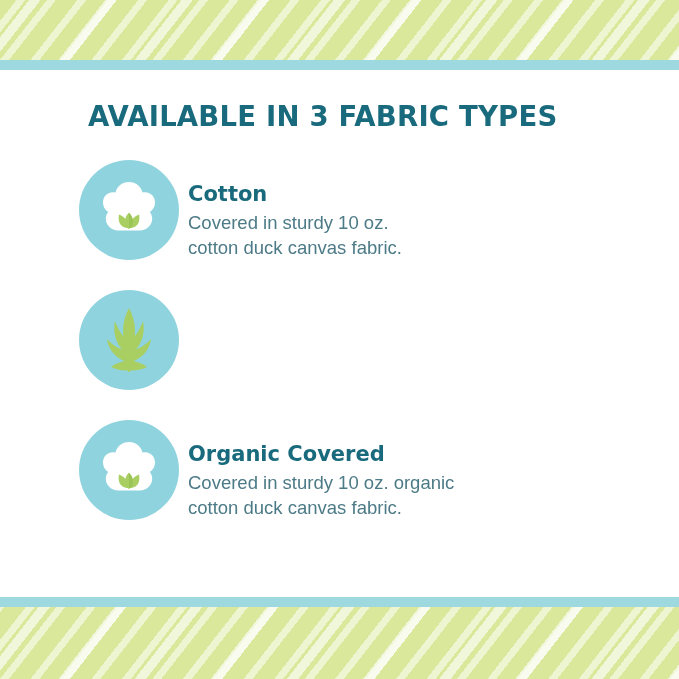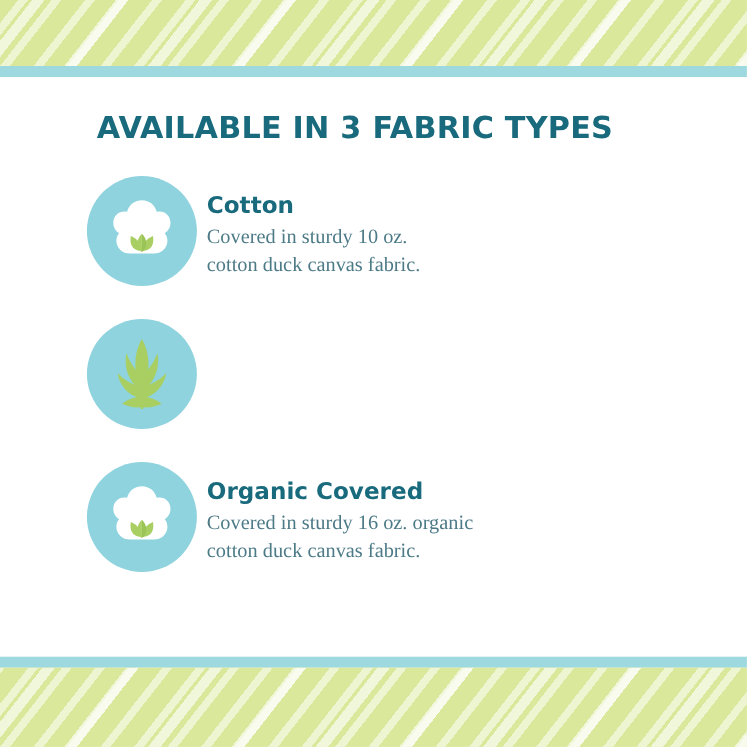--- a/index.html
+++ b/index.html
@@ -91,21 +91,21 @@
 
   .items {
     position: absolute;
     left: 70px;
     top: 88px;
     width: 560px;
   }
 
   .item {
     display: flex;
-    align-items: center;
+    align-items: flex-end;
     margin-bottom: 28px;
   }
   .item .icon-wrap {
     flex: 0 0 118px;
     display: flex;
     justify-content: center;
     padding-top: 2px;
   }
   .circle {
     width: 100px;
@@ -123,21 +123,21 @@
   }
   .item-title {
     font-family: "DejaVu Sans", sans-serif;
     font-weight: bold;
     font-size: 21px;
     color: #186a7c;
     line-height: 1.15;
     margin-bottom: 5px;
   }
   .item-desc {
-    font-family: Liberation Serif, serif;
+    font-family: Liberation Sans, sans-serif;
     font-size: 18.5px;
     color: #4c7a86;
     line-height: 1.32;
     max-width: 400px;
     white-space: pre-line;
   }
 
   .item.hemp .item-desc { max-width: 400px; }
 </style>
 </head>
@@ -201,21 +201,21 @@
               <path d="M50 22c-7 0-12 4.5-13.5 10.5C30 31 24 35.5 24 42.5c0 4 2 7.5 5.2 9.5-1.6 2-2.4 4.3-2.4 6.8 0 6.6 5.6 11.7 12.4 11.7h21.6c6.8 0 12.4-5.1 12.4-11.7 0-2.5-.8-4.8-2.4-6.8 3.2-2 5.2-5.5 5.2-9.5 0-7-6-11.5-12.5-10C62 26.5 57 22 50 22z" fill="#ffffff"></path>
               <path d="M50 68c0-6-4-11-10-13.5 0 0-1.5 6 1.5 10S50 68 50 68z" fill="#a9cf63"></path>
               <path d="M50 68c0-6 4-11 10-13.5 0 0 1.5 6-1.5 10S50 68 50 68z" fill="#a9cf63"></path>
               <path d="M50 69c0-8 0-12 0-16.5 0 0-4 3.5-4 9s4 7.5 4 7.5z" fill="#a9cf63"></path>
               <path d="M50 69c0-8 0-12 0-16.5 0 0 4 3.5 4 9s-4 7.5-4 7.5z" fill="#9bc456"></path>
             </svg>
           </div>
         </div>
         <div class="text">
           <div class="item-title">Organic Covered</div>
-          <div class="item-desc">Covered in sturdy 16 oz. organic
+          <div class="item-desc">Covered in sturdy 10 oz. organic
 cotton duck canvas fabric.</div>
         </div>
       </div>
 
     </div>
   </div>
 
   <div class="teal-rule bottom"></div>
   <div class="band bottom">
     <div class="stripes"></div>

